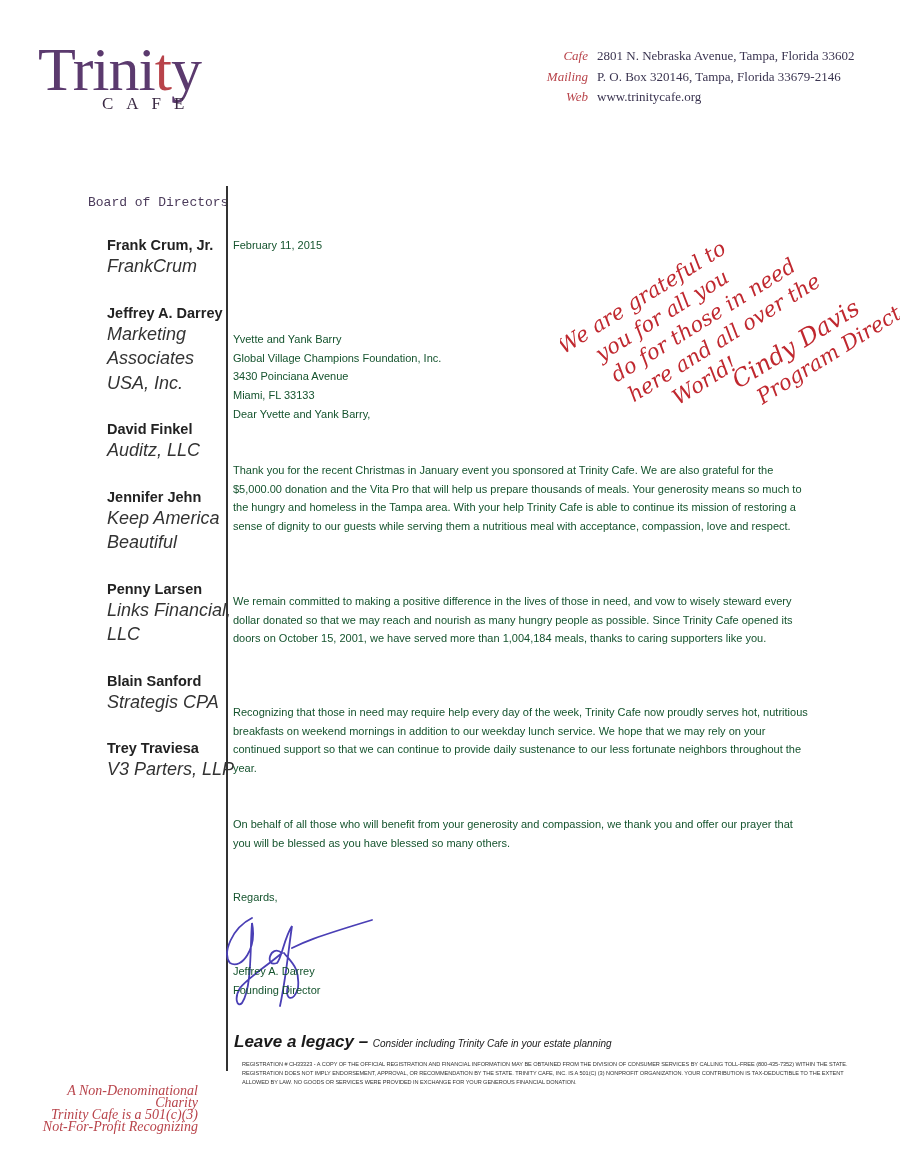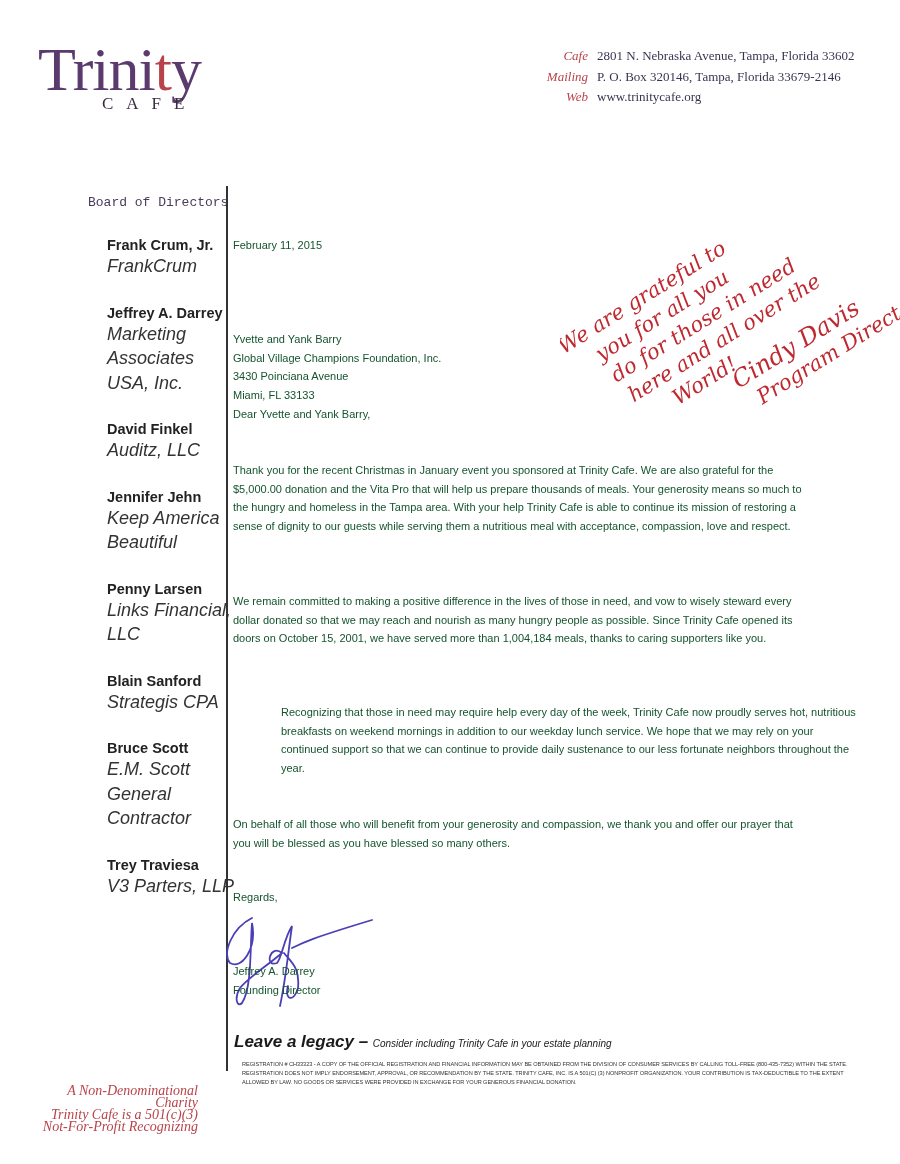--- a/index.html
+++ b/index.html
@@ -23,21 +23,21 @@
 
   .divider { position:absolute; left:226px; top:186px; width:1.5px; height:885px; background:#333; }
 
   .letter { position:absolute; left:233px; font-family:"Liberation Sans", "DejaVu Sans", sans-serif; font-size:11px; line-height:18.5px; color:#14532d; }
   .date { top:236px; }
   .addressee { top:330px; }
   .salutation { top:405px; }
   .para { width:575px; }
   .p1 { top:461px; }
   .p2 { top:592px; }
-  .p3 { top:703px;margin-left:48px; }
+  .p3 { top:703px; }
   .p4 { top:815px; }
   .regards { top:888px; }
   .sig-name { top:962px; }
   .signature { position:absolute; left:222px; top:908px; width:160px; height:105px; }
 
   .handnote { position:absolute; left:560px; top:170px; width:340px; height:260px; }
 
   .legacy { position:absolute; left:234px; top:1032px; font-family:"Liberation Sans", "DejaVu Sans", sans-serif; color:#1a1a1a; }
   .legacy-bold { font-weight:bold; font-style:italic; font-size:17px; }
   .legacy-text { font-style:italic; font-size:10px; }
@@ -90,25 +90,20 @@
   </div>
   <div class="director">
     <div class="director-name">Penny Larsen</div>
     <div class="director-org">Links Financial, LLC</div>
   </div>
   <div class="director">
     <div class="director-name">Blain Sanford</div>
     <div class="director-org">Strategis CPA</div>
   </div>
   <div class="director">
-    <div class="director-name">Bruce Scott</div>
-    <div class="director-org">E.M. Scott General</div>
-    <div class="director-org">Contractor</div>
-  </div>
-  <div class="director">
     <div class="director-name">Trey Traviesa</div>
     <div class="director-org">V3 Parters, LLP</div>
   </div>
 </div>
 
 <div class="divider"></div>
 
 <div class="letter date">February 11, 2015</div>
 <div class="letter addressee">
   <div>Yvette and Yank Barry</div>

